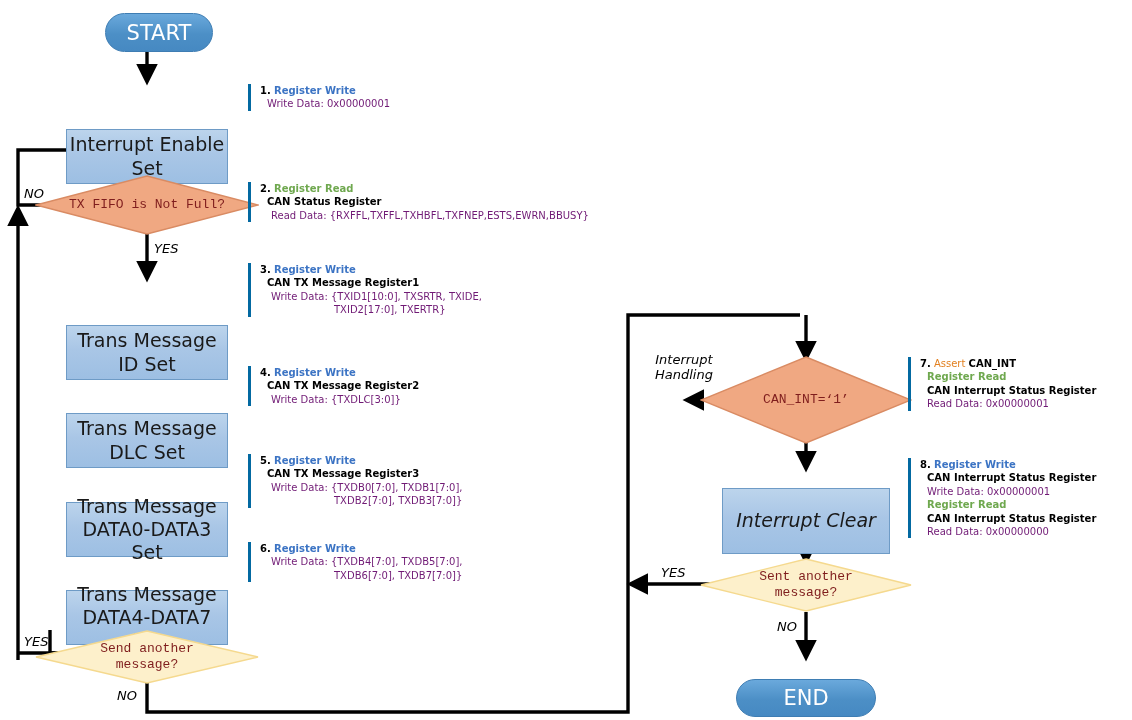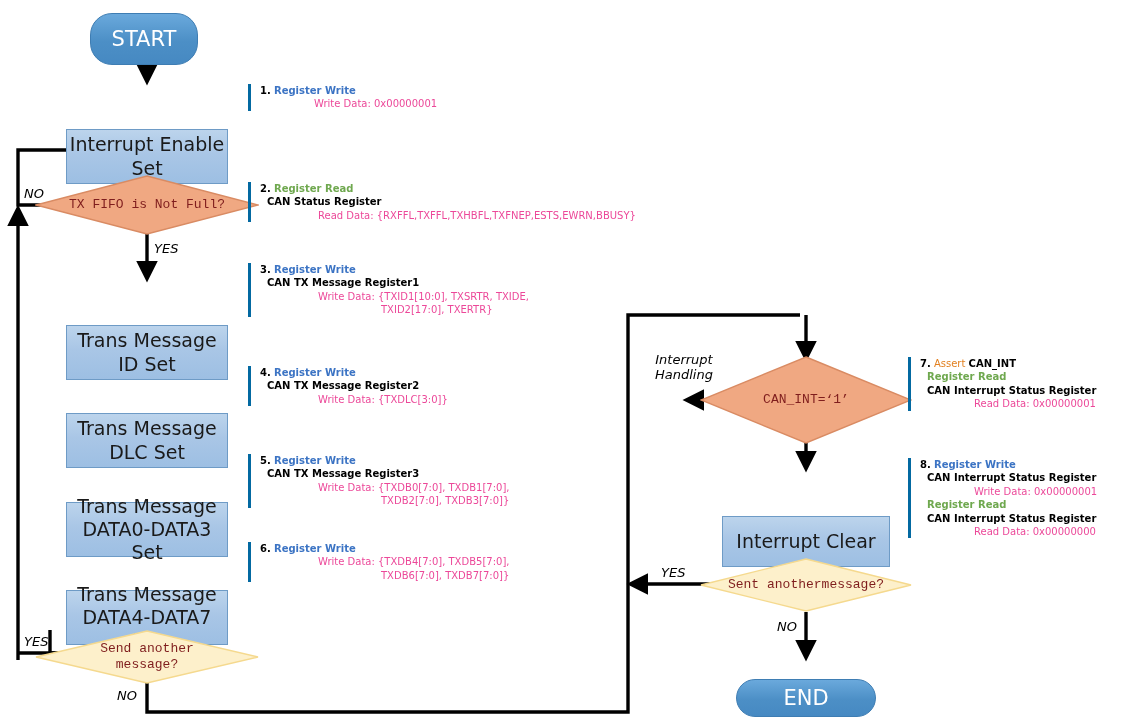--- a/index.html
+++ b/index.html
@@ -31,21 +31,21 @@
       white-space:nowrap;}
 
   
   .ann{position:absolute;padding-left:9px;border-left:3px solid #0369a1;
        font-size:10px;line-height:1.34;color:#000;white-space:nowrap;}
   .ann .num{font-weight:bold;}
   .ann .kw-write{color:#3C74C4;font-weight:bold;}
   .ann .kw-read{color:#6FA84F;font-weight:bold;}
   .ann .kw-assert{color:#E28020;font-weight:normal;}
   .ann .reg{font-weight:bold;color:#000;}
-  .ann .dat{color:#ec4899;margin-left:47px;}
+  .ann .dat{color:#701a75;}
   .ann .row{display:block;}
   .ann .ind1{padding-left:7px;}
   .ann .ind2{padding-left:74px;}
 </style>
 </head>
 <body>
 
 <div id="canvas">
 
   <svg id="wires" viewBox="0 0 1132 720" width="1132" height="720">
@@ -86,21 +86,21 @@
       <line x1="806" y1="443" x2="806" y2="465" marker-end="url(#ah)"></line>
 
       <line x1="806" y1="522" x2="806" y2="558" marker-end="url(#ah)"></line>
 
       <line x1="755" y1="584" x2="634" y2="584" marker-end="url(#ah)"></line>
 
       <line x1="806" y1="612" x2="806" y2="654" marker-end="url(#ah)"></line>
     </g>
   </svg>
 
-  <div class="node terminator" style="left:90px;top:13px;width:108px;height:52px;">
+  <div class="node terminator" style="left:105px;top:13px;width:108px;height:39px;">
     <span>START</span>
   </div>
 
   <div class="node process" style="left:66px;top:81px;width:162px;height:55px;flex-direction:column;">
     <span>Interrupt Enable</span>
     <span>Set</span>
   </div>
 
   <div class="decision" style="left:35px;top:175px;width:224px;height:60px;">
     <svg width="224" height="60" viewBox="0 0 224 60">
@@ -139,29 +139,29 @@
     </div>
   </div>
 
   <div class="decision" style="left:700px;top:356px;width:212px;height:88px;">
     <svg width="212" height="88" viewBox="0 0 212 88">
       <polygon points="106,1 211,44 106,87 1,44" fill="#F0A882" stroke="#D98B63" stroke-width="1.4"></polygon>
     </svg>
     <div class="dlabel">CAN_INT=‘1’</div>
   </div>
 
-  <div class="node process" style="left:722px;top:468px;width:168px;height:51px;">
+  <div class="node process" style="left:722px;top:440px;width:168px;height:66px;font-style:italic;">
     <span>Interrupt Clear</span>
   </div>
 
   <div class="decision" style="left:700px;top:558px;width:212px;height:54px;">
     <svg width="212" height="54" viewBox="0 0 212 54">
       <polygon points="106,1 211,27 106,53 1,27" fill="#FDF0CB" stroke="#F5D98E" stroke-width="1.4"></polygon>
     </svg>
-    <div class="dlabel" style="">
+    <div class="dlabel" style="flex-direction:column;">
       <span>Sent another</span>
       <span>message?</span>
     </div>
   </div>
 
   <div class="node terminator" style="left:736px;top:679px;width:140px;height:38px;">
     <span>END</span>
   </div>
 
   <div class="edgelabel" style="left:24px;top:186px;">NO</div>

